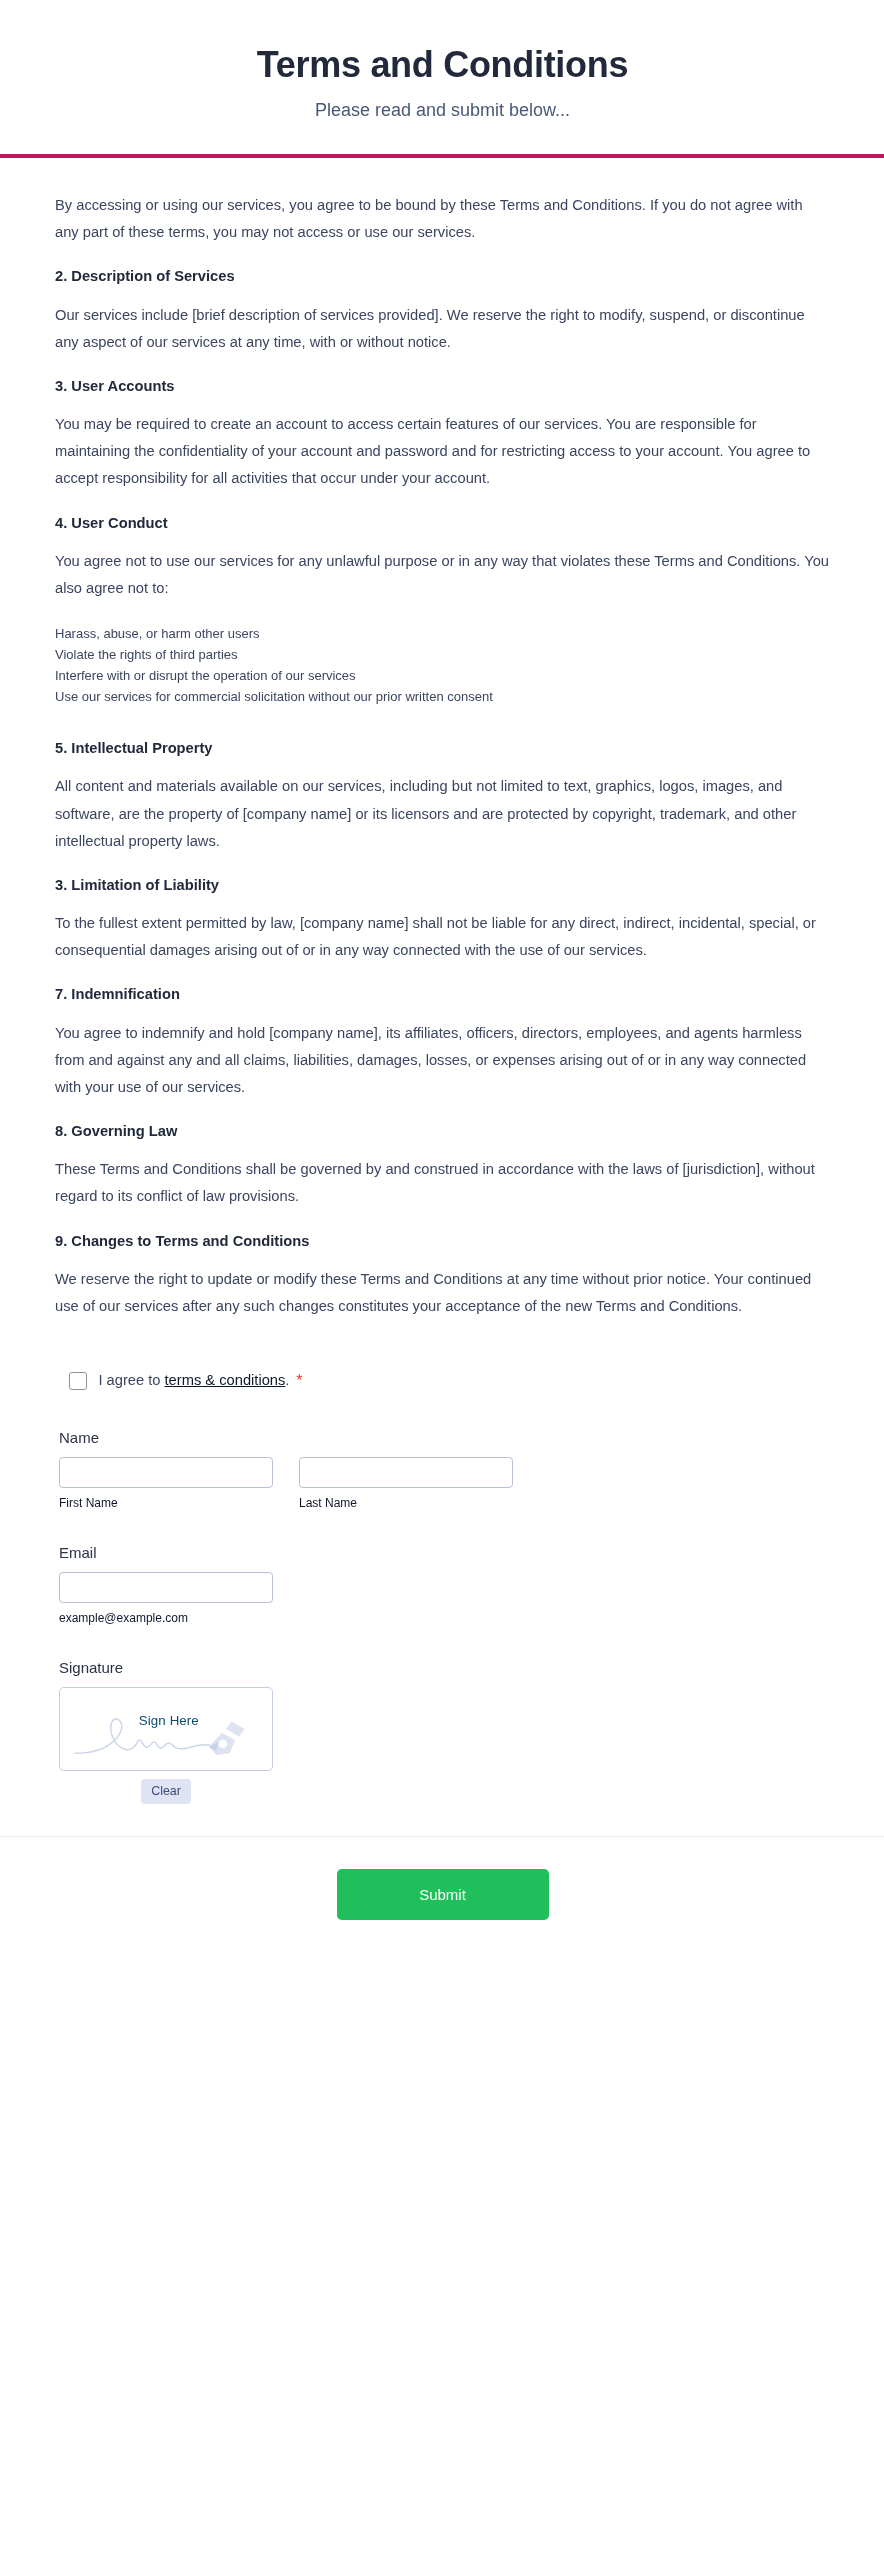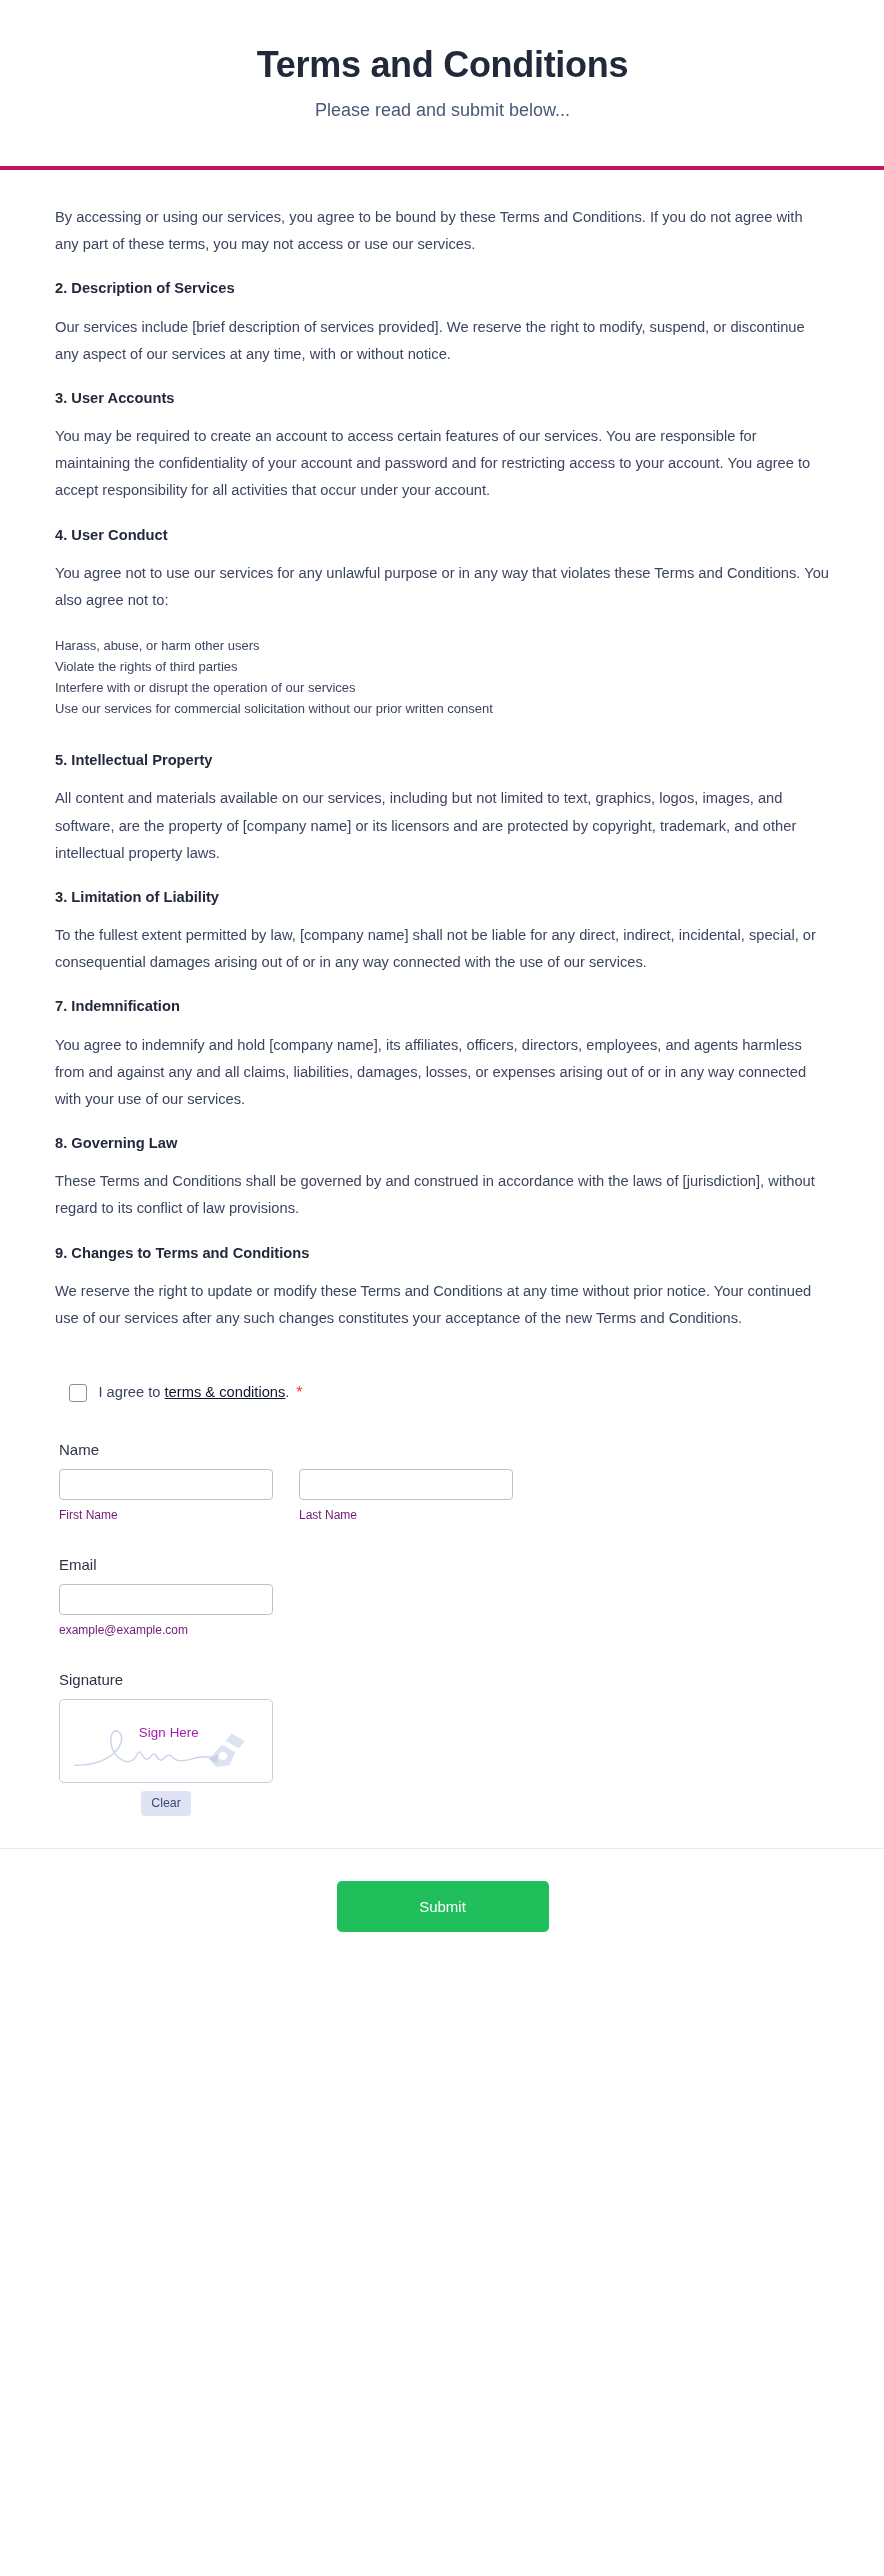--- a/index.html
+++ b/index.html
@@ -21,21 +21,21 @@
   }
   .form-title {
     margin: 0 0 13.3px 0;
     font-size: 36px;
     font-weight: bold;
     letter-spacing: -0.3px;
     color: #22293b;
     line-height: 1.15;
   }
   .form-subtitle {
-    margin: 12px;
+    margin: 0;
     font-size: 18px;
     font-weight: normal;
     color: #4a5878;
     line-height: 1.3;
   }
 
   
   .terms-body {
     padding: 34px 55px 0 55px;
   }
@@ -124,21 +124,21 @@
     font-family: "Liberation Sans", sans-serif;
     font-size: 13.3px;
     color: #2c3345;
     padding: 3.8px 8.6px;
     outline: none;
   }
   .text-input::placeholder { color: #9aa2b5; }
   .sub-label {
     display: block;
     font-size: 12px;
-    color: #701a75;
+    color: #0f172a;
     margin-top: 7.6px;
     line-height: 1.3;
   }
 
   
   .sig-box {
     position: relative;
     width: 214px;
     height: 84px;
     border: 1px solid #c3cce0;
@@ -151,21 +151,21 @@
     left: 0; top: 0;
     width: 100%; height: 100%;
   }
   .sig-hint {
     position: absolute;
     left: 0;
     top: 25px;
     width: 100%;
     text-align: center;
     font-size: 13.3px;
-    color: #a21caf;
+    color: #0c4a6e;
     letter-spacing: 0.1px;
     padding-left: 5.7px;
   }
   .clear-row {
     width: 214px;
     display: flex;
     justify-content: center;
     margin-top: 8px;
   }
   .clear-btn {

